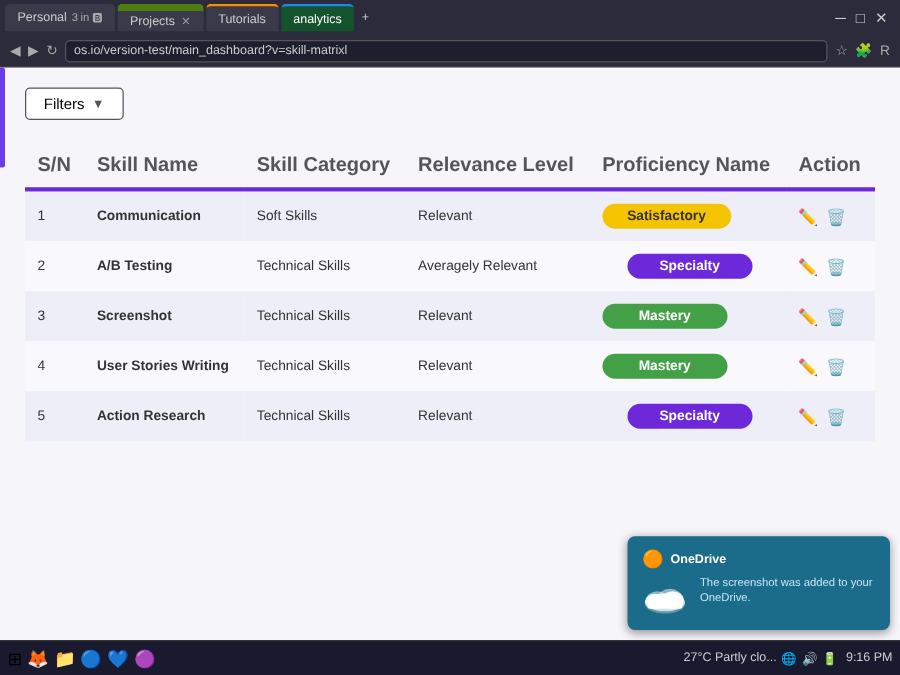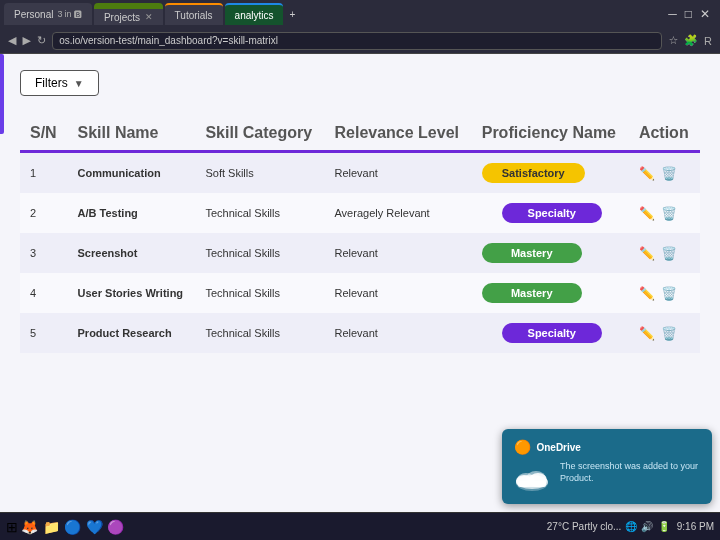--- a/index.html
+++ b/index.html
@@ -302,21 +302,21 @@
     </td>
     <td>
       <div class="action-icons">
         <span class="icon-edit">✏️</span>
         <span class="icon-delete">🗑️</span>
       </div>
     </td>
   </tr>
         <tr class="row-even">
     <td>5</td>
-    <td><strong>Product Research</strong></td>
+    <td><strong>Action Research</strong></td>
     <td>Technical Skills</td>
     <td>Relevant</td>
     <td>
       <span class="badge badge-purple">Specialty</span>
     </td>
     <td>
       <div class="action-icons">
         <span class="icon-edit">✏️</span>
         <span class="icon-delete">🗑️</span>
       </div>
@@ -340,21 +340,21 @@
           <ellipse cx="18" cy="18" rx="16" ry="8" fill="white" opacity="0.3"></ellipse>
           <ellipse cx="12" cy="15" rx="9" ry="7" fill="white" opacity="0.5"></ellipse>
           <ellipse cx="22" cy="14" rx="10" ry="8" fill="white" opacity="0.5"></ellipse>
           <ellipse cx="18" cy="17" rx="16" ry="7" fill="white" opacity="0.7"></ellipse>
           <ellipse cx="10" cy="16" rx="8" ry="6" fill="white" opacity="0.9"></ellipse>
           <ellipse cx="24" cy="15" rx="9" ry="7" fill="white" opacity="0.9"></ellipse>
           <rect x="4" y="16" width="28" height="6" fill="white" opacity="0.9" rx="2"></rect>
         </svg>
       </div>
       <div class="onedrive-text">
-        <div class="sub">The screenshot was added to your Product.</div>
+        <div class="sub">The screenshot was added to your OneDrive.</div>
       </div>
     </div>
   </div>
 </div>
 
 <div class="taskbar">
   <span class="taskbar-icon">⊞</span>
   <span class="taskbar-icon">🦊</span>
   <span class="taskbar-icon">📁</span>
   <span class="taskbar-icon">🔵</span>

